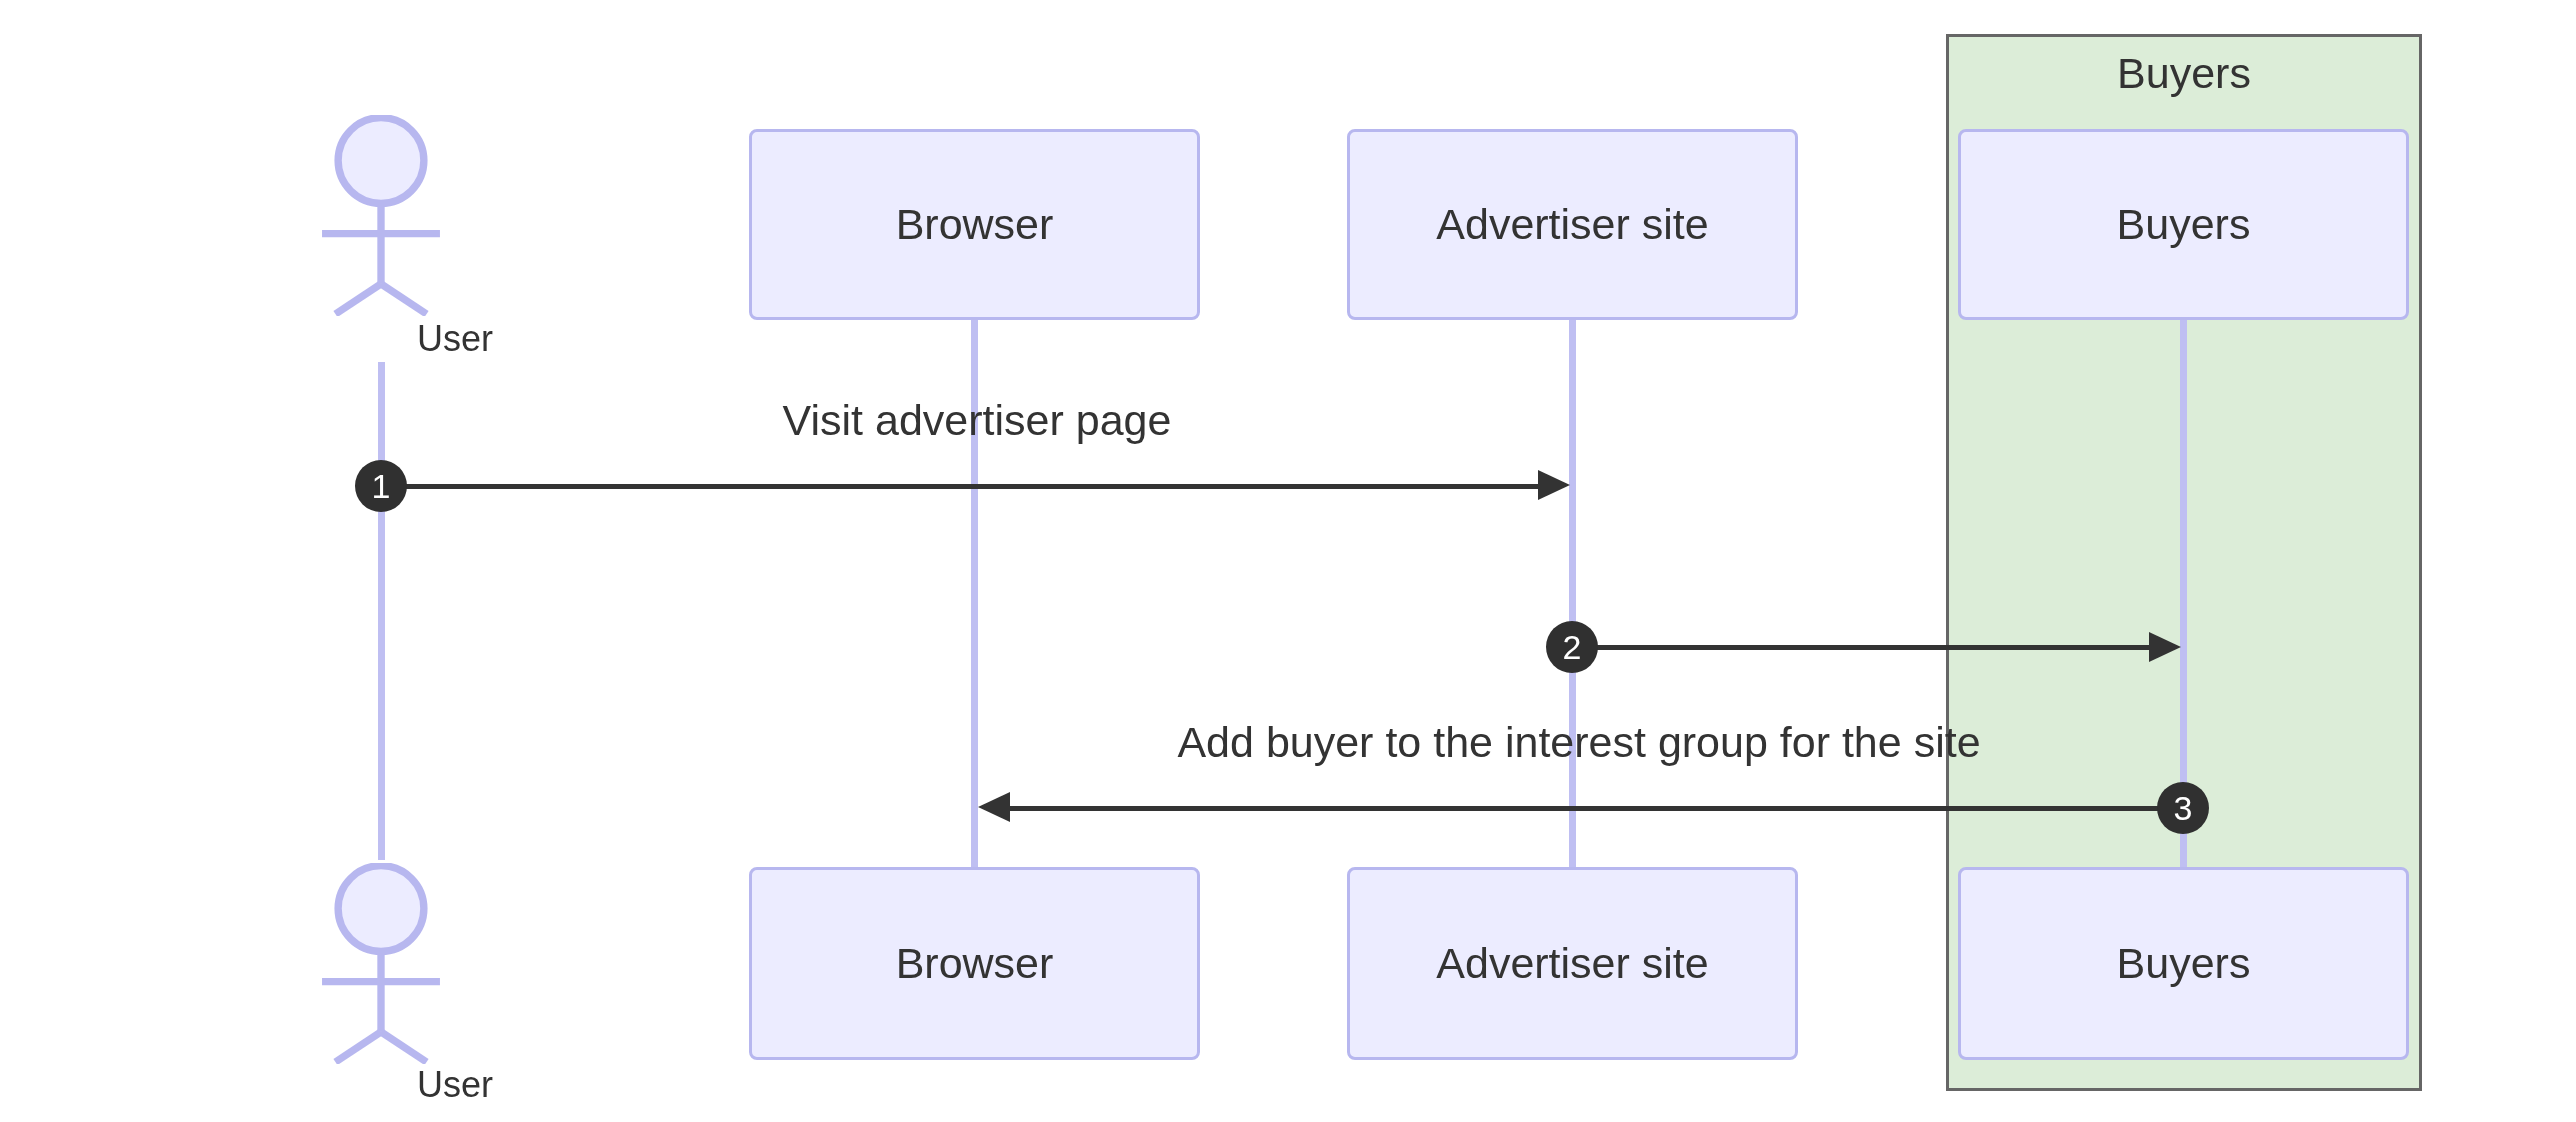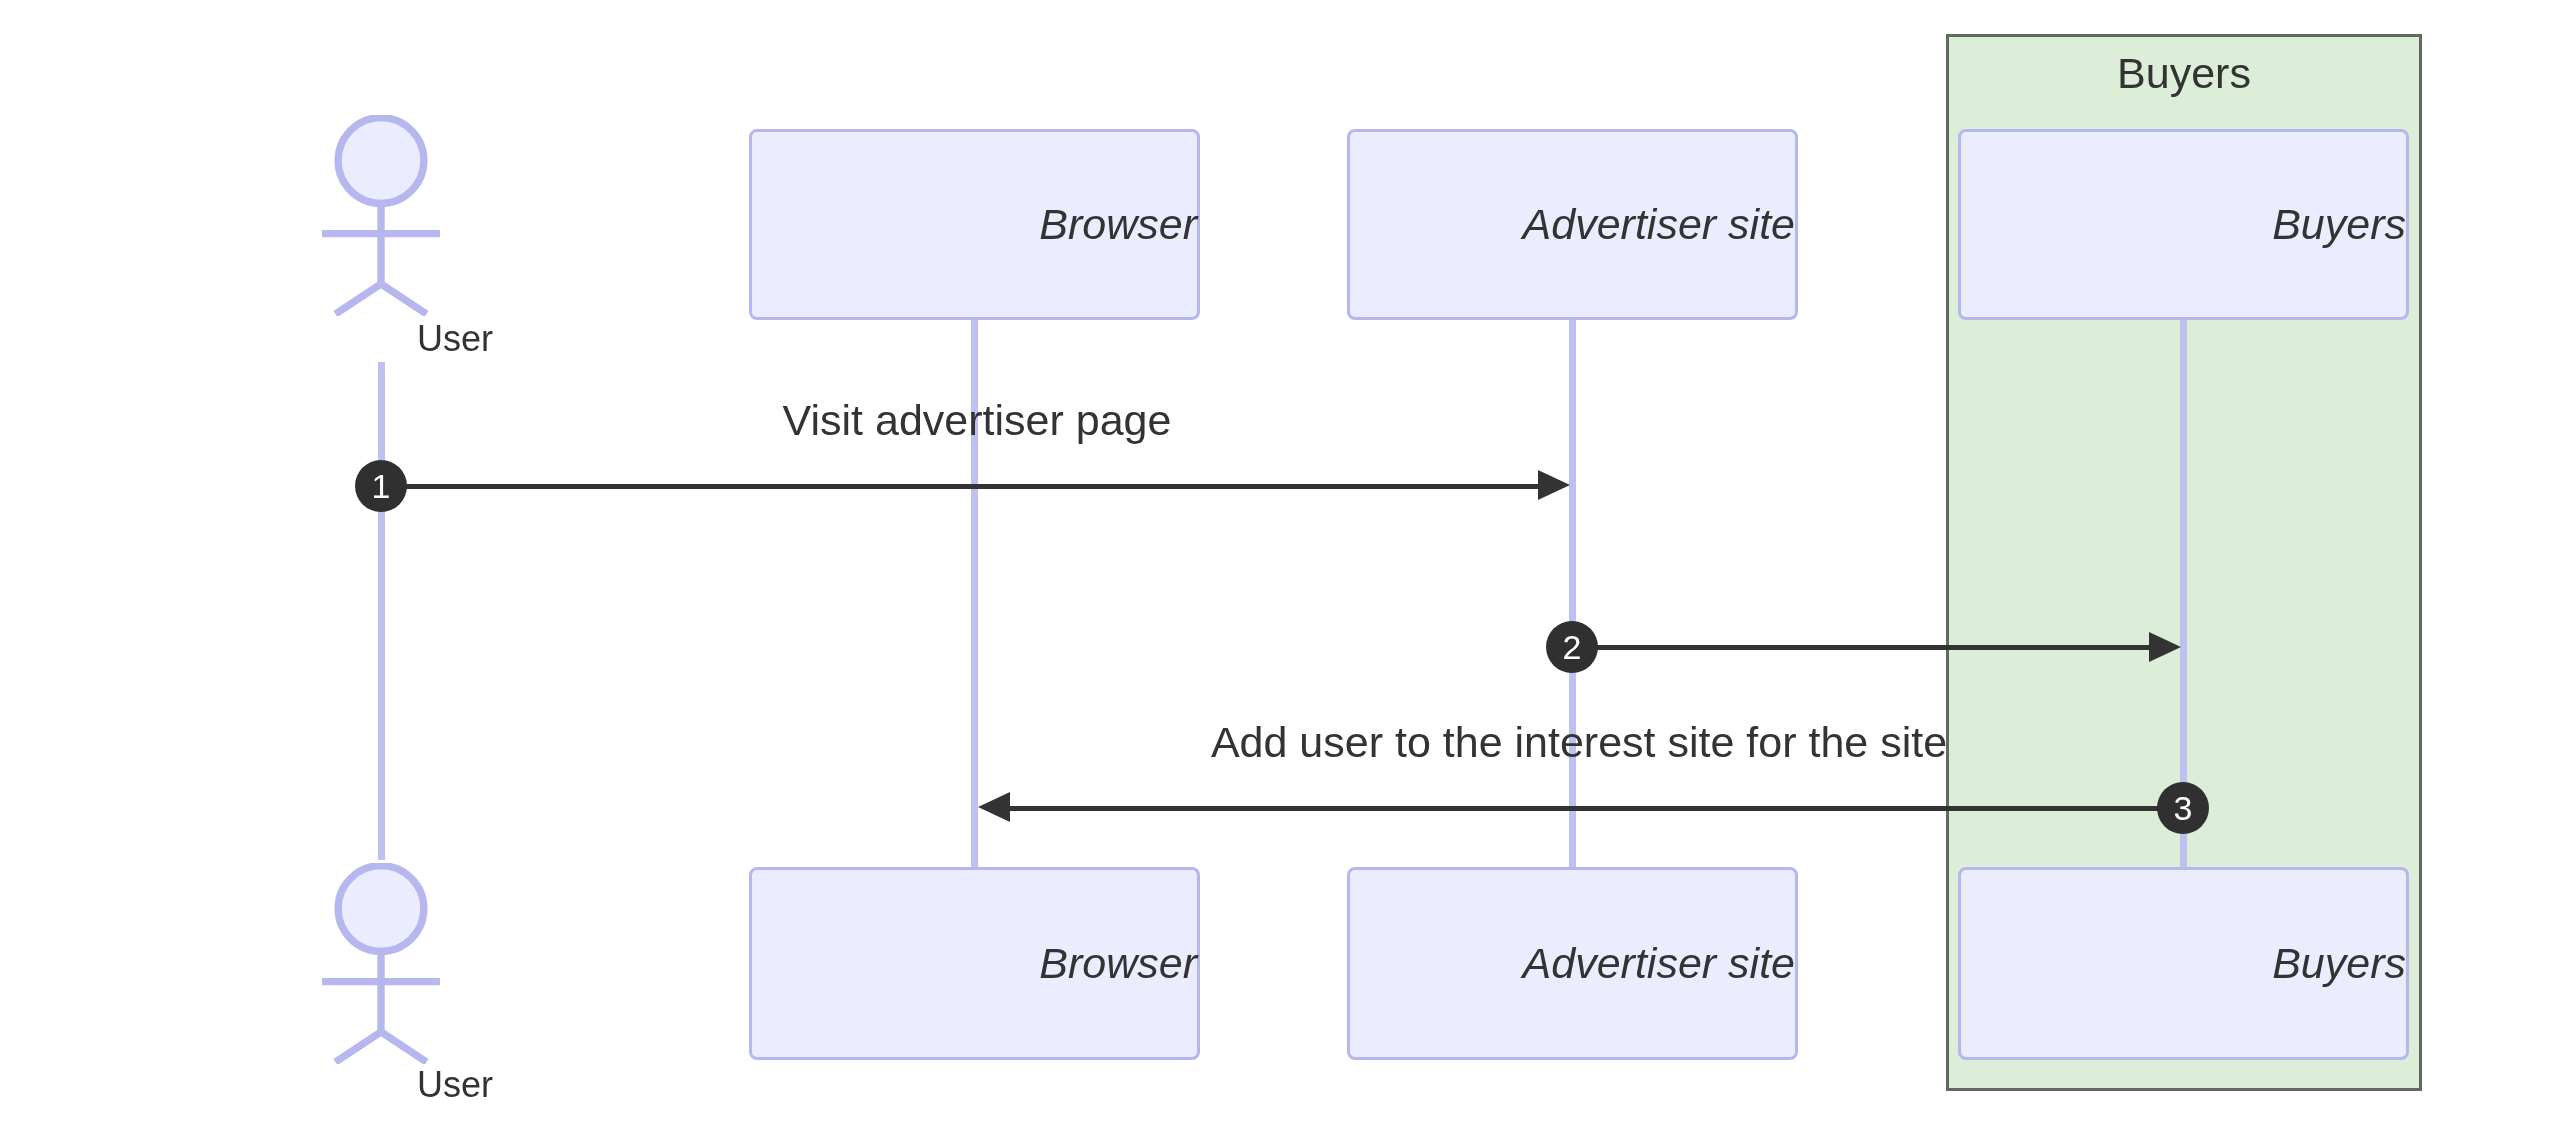--- a/index.html
+++ b/index.html
@@ -30,22 +30,22 @@
     position:absolute;text-align:center;font-size:43px;line-height:50px;color:var(--text);
   }
   .lifeline{
     position:absolute;width:6.7px;background:var(--lifeline);
   }
   .pbox{
     position:absolute;box-sizing:border-box;width:451px;
     background:var(--participant-fill);
     border:3.4px solid var(--participant-border);
     border-radius:8px;
-    display:flex;align-items:center;justify-content:flex-end;
-    font-size:43px;color:var(--text);font-style:italic;
+    display:flex;align-items:center;justify-content:center;
+    font-size:43px;color:var(--text);
   }
   .pbox-top{top:129px;height:191px;}
   .pbox-bottom{top:867px;height:193px;}
   .actor-svg{position:absolute;left:314px;width:134px;height:201px;}
   .actor-line{stroke:var(--participant-border);stroke-width:11px;fill:none;}
   .actor-head{fill:var(--participant-fill);stroke:var(--participant-border);stroke-width:11px;}
   .actor-label{
     position:absolute;left:292px;width:201px;text-align:right;
     font-size:36px;line-height:47px;color:var(--text);
   }
@@ -104,21 +104,21 @@
 
   <div class="msg" style="left:373px;top:395px;width:1208px;">Visit advertiser page</div>
   <div class="arrow-line" style="left:381px;top:484px;width:1159px;"></div>
   <div class="arrow-head-right" style="left:1538px;top:470px;"></div>
   <div class="badge" style="left:355px;top:460px;">1</div>
 
   <div class="arrow-line" style="left:1572px;top:645px;width:579px;"></div>
   <div class="arrow-head-right" style="left:2149px;top:632px;"></div>
   <div class="badge" style="left:1546px;top:621px;">2</div>
 
-  <div class="msg" style="left:975px;top:717px;width:1208px;">Add user to the interest site for the site</div>
+  <div class="msg" style="left:975px;top:717px;width:1208px;">Add buyer to the interest group for the site</div>
   <div class="arrow-line" style="left:1009px;top:806px;width:1175px;"></div>
   <div class="arrow-head-left" style="left:978px;top:792px;"></div>
   <div class="badge" style="left:2157px;top:782px;">3</div>
 
   <div class="pbox pbox-bottom" style="left:749px;">
     <span>Browser</span>
   </div>
   <div class="pbox pbox-bottom" style="left:1347px;">
     <span>Advertiser site</span>
   </div>

